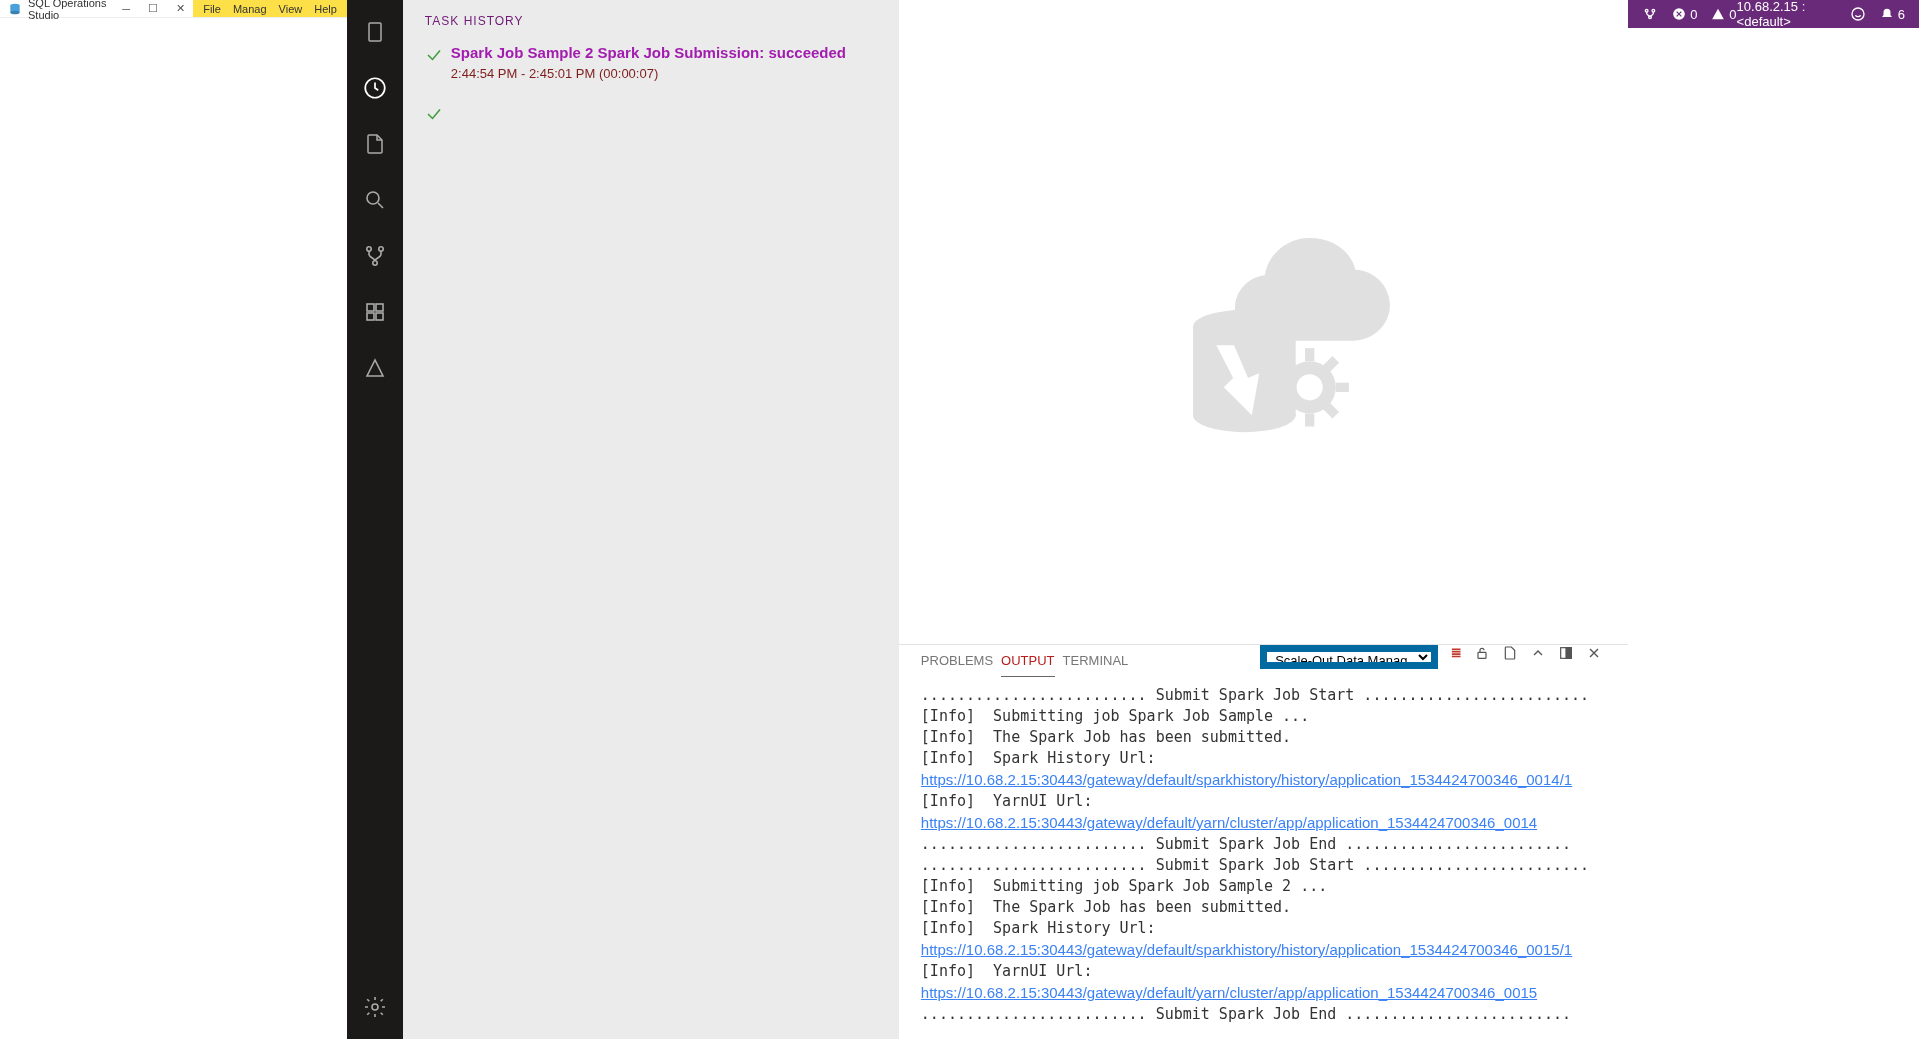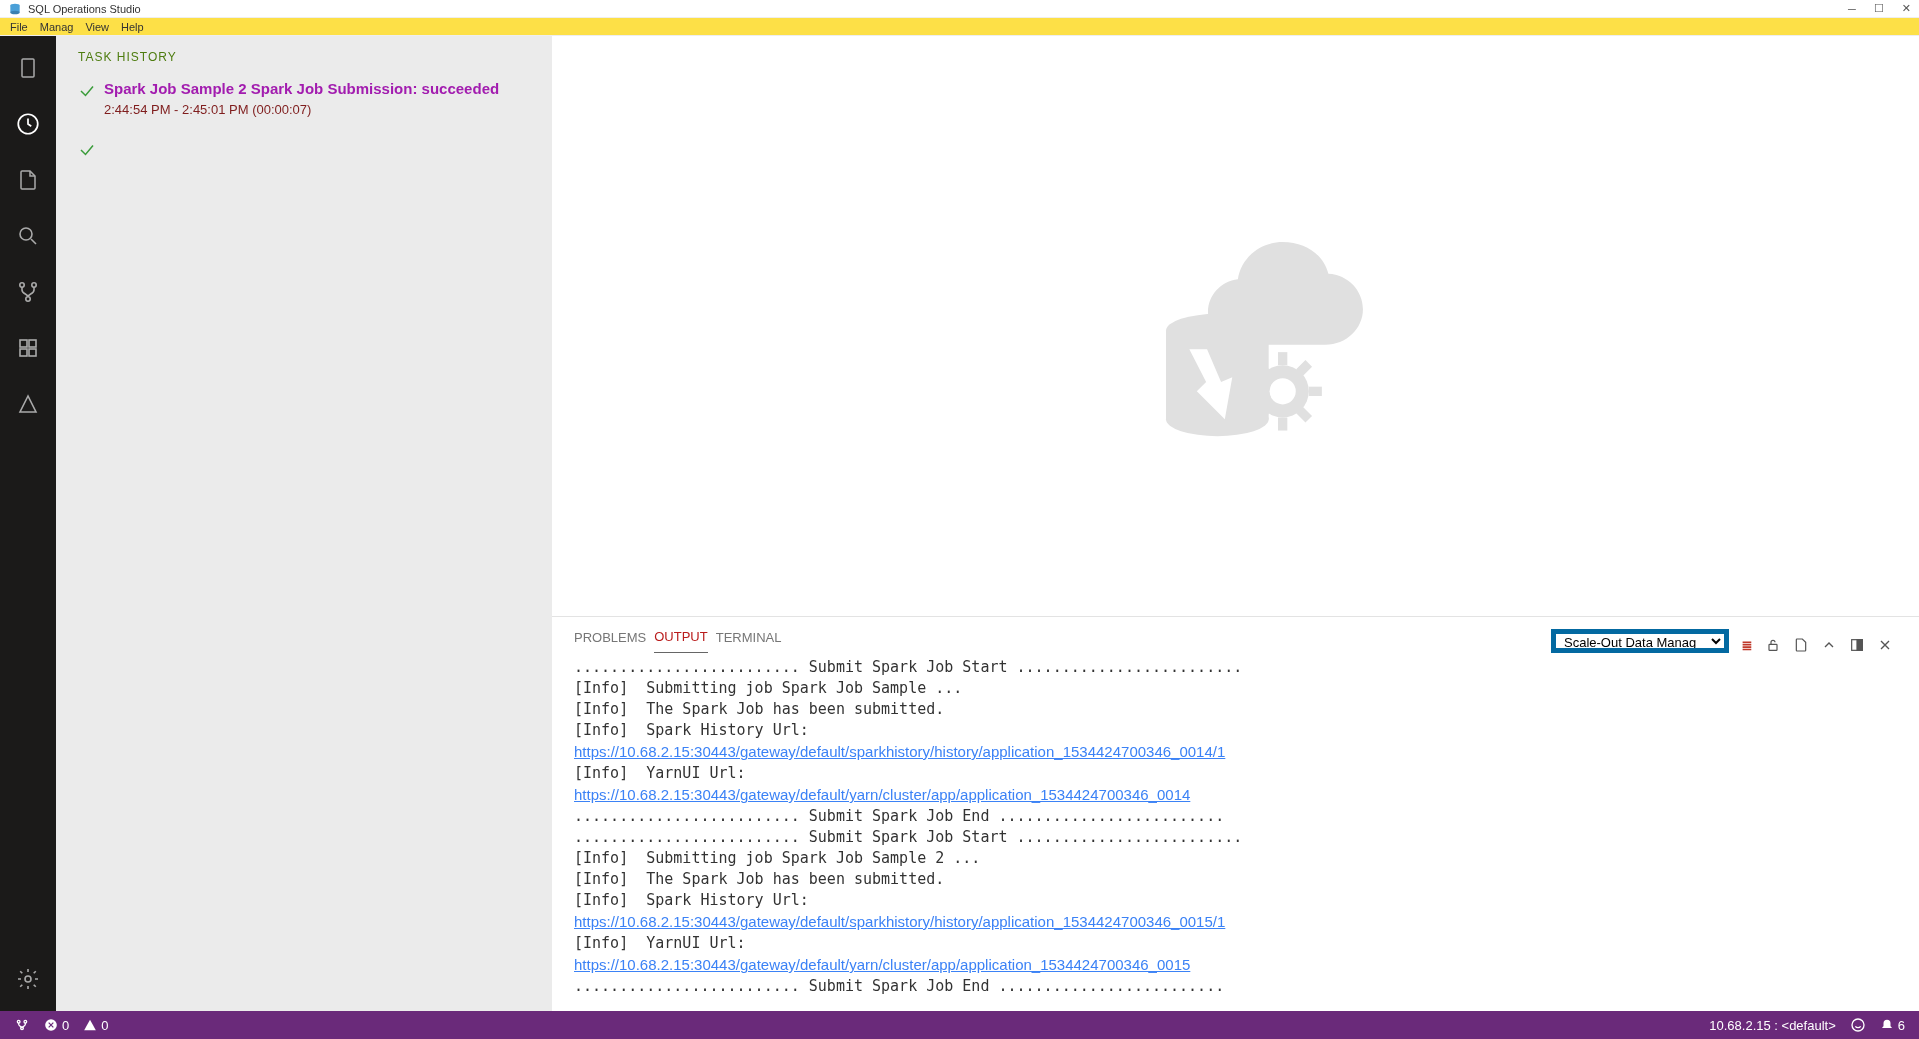--- a/index.html
+++ b/index.html
@@ -1,43 +1,43 @@
 <!DOCTYPE html>
 <html><head>
 <meta charset="utf-8">
 <style>
 * { margin:0; padding:0; box-sizing:border-box; font-family:"Segoe UI",Tahoma,sans-serif; }
 html,body { height:100%; width:100%; overflow:hidden; background:#fff; }
-.app { display:flex; flex-direction:column; height:100vh; width:100vw; }
+.app { display:flex; flex-direction:row; height:100vh; width:100vw; }
 .titlebar { height:18px; display:flex; align-items:center; justify-content:space-between; background:#fff; padding:0 8px; font-size:11px; color:#333; border-bottom:1px solid #eee;}
 .titlebar .left { display:flex; align-items:center; gap:6px; }
 .titlebar .controls { display:flex; gap:18px; align-items:center; }
 .titlebar .controls span { cursor:pointer; color:#555; }
 .menubar { height:18px; display:flex; align-items:center; padding:0 4px; font-size:11px; color:#333; background:#fde047; border-bottom:1px solid #eee;}
 .menubar span { padding:0 6px; cursor:pointer; }
 .body { flex:1; display:flex; min-height:0; }
 .activitybar { width:56px; background:#1b1a19; display:flex; flex-direction:column; align-items:center; padding-top:18px; gap:28px; }
 .activitybar .abicon { width:28px; height:28px; display:flex; align-items:center; justify-content:center; color:#aaa; cursor:pointer; }
 .activitybar .abicon.active { color:#fff; }
 .activitybar .spacer { flex:1; }
 .sidebar { width:496px; background:#ebebeb; display:flex; flex-direction:column; }
-.sidebar-title { font-size:12px; letter-spacing:1px; color:#4d7c0f; padding:14px 20px 8px 22px; }
+.sidebar-title { font-size:12px; letter-spacing:1px; color:#701a75; padding:14px 20px 8px 22px; }
 .task { padding:8px 12px 14px 22px; display:flex; gap:8px; align-items:flex-start; cursor:pointer; }
 .task .check { color:#3a9c3a; width:18px; flex-shrink:0; margin-top:2px; }
 .task .task-title { font-weight:600; color:#a21caf; font-size:15px; }
 .task .task-time { font-size:13px; color:#7f1d1d; margin-top:5px; }
 .main { flex:1; display:flex; flex-direction:column; min-width:0; }
 .editor-empty { flex:1; display:flex; align-items:center; justify-content:center; background:#fff; }
 .editor-empty svg { width:280px; height:280px; }
 .panel { height:395px; display:flex; flex-direction:column; border-top:1px solid #e3e3e3; }
-.panel-tabs { display:flex; align-items:flex-end; padding:0 22px; height:36px; gap:8px; font-size:13px; color:#767676; }
+.panel-tabs { display:flex; align-items:flex-start; padding:0 22px; height:36px; gap:8px; font-size:13px; color:#767676; }
 .panel-tabs .tab { cursor:pointer; padding:8px 0; }
 .panel-tabs .tab.active { color:#b91c1c; border-bottom:1px solid #666; }
 .panel-tabs .spacer { flex:1; }
-.panel-tabs select { font-size:13px; height:24px; min-width:178px; border:5px solid #0369a1; background:#fff; padding:0 4px; }
+.panel-tabs select { font-size:13px; height:24px; min-width:178px; border:7px solid #0369a1; background:#fff; padding:0 4px; }
 .panel-tabs .picon { cursor:pointer; color:#555; width:20px; text-align:center; }
 .output { flex:1; overflow:auto; padding:4px 39px 12px 22px; font-family:Consolas,Menlo,monospace; font-size:15px; color:#333; white-space:pre; line-height:1.4; }
 .output a { color:#3b82f6; text-decoration:underline;text-align:center; }
 .statusbar { height:28px; background:#6a2a7a; color:#fff; display:flex; align-items:center; justify-content:space-between; padding:0 14px; font-size:13px; }
 .statusbar .sseg { display:flex; align-items:center; gap:14px; }
 .statusbar .sitem { display:flex; align-items:center; gap:4px; cursor:pointer; }
 svg { display:block; }
 </style>
 </head>
 <body>

